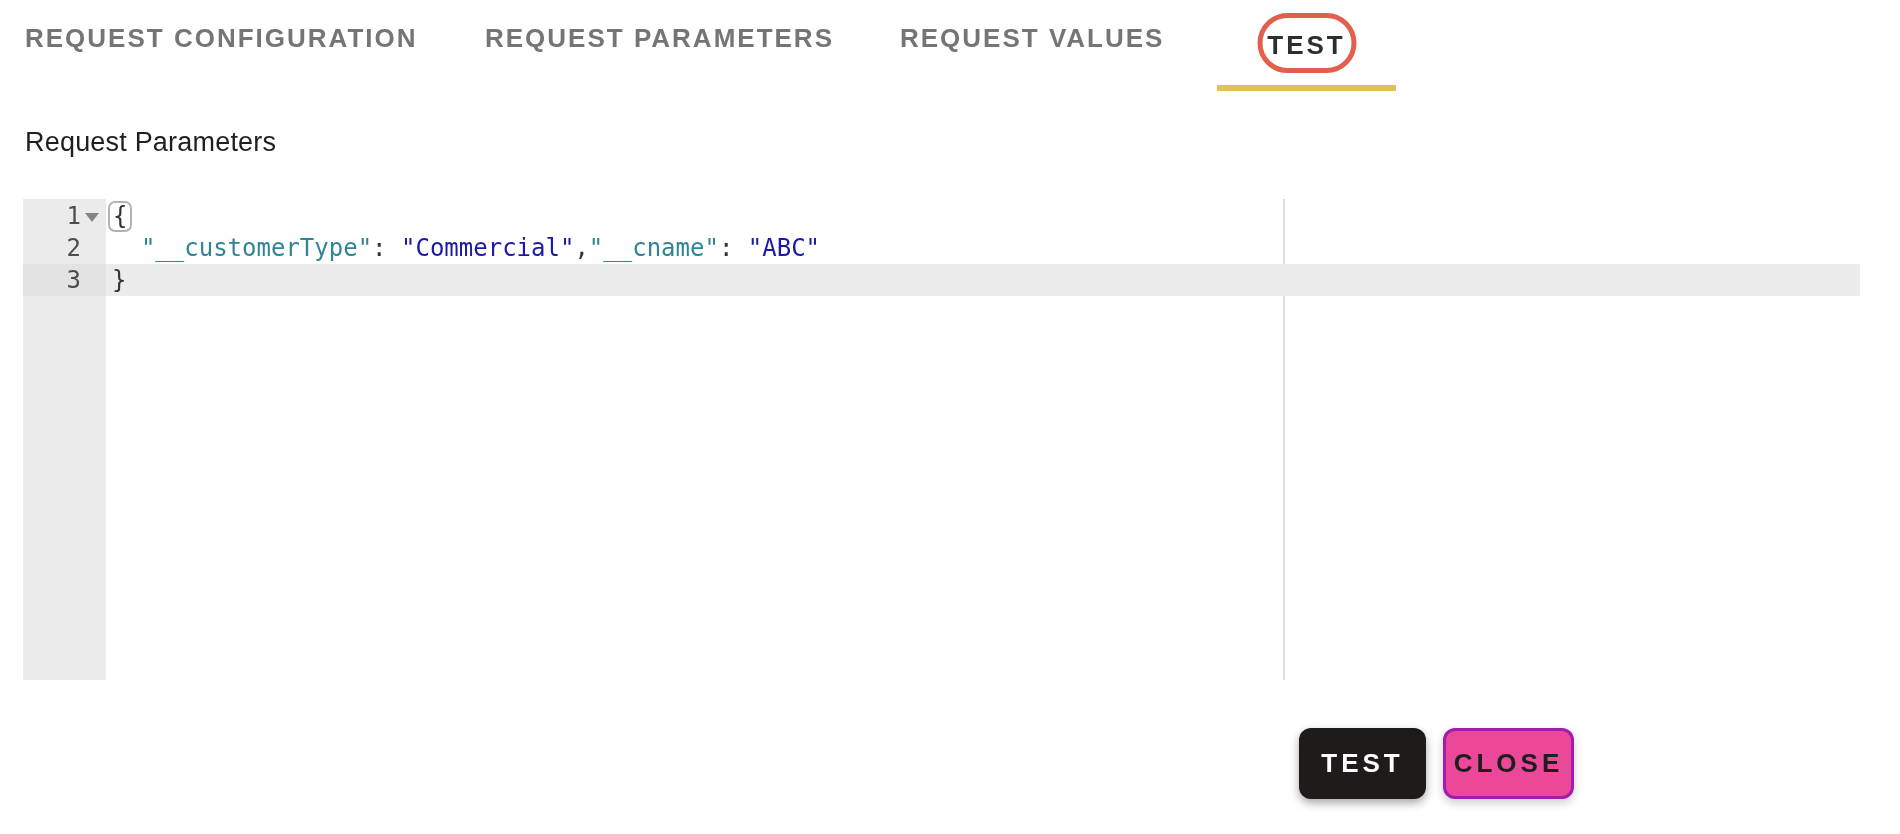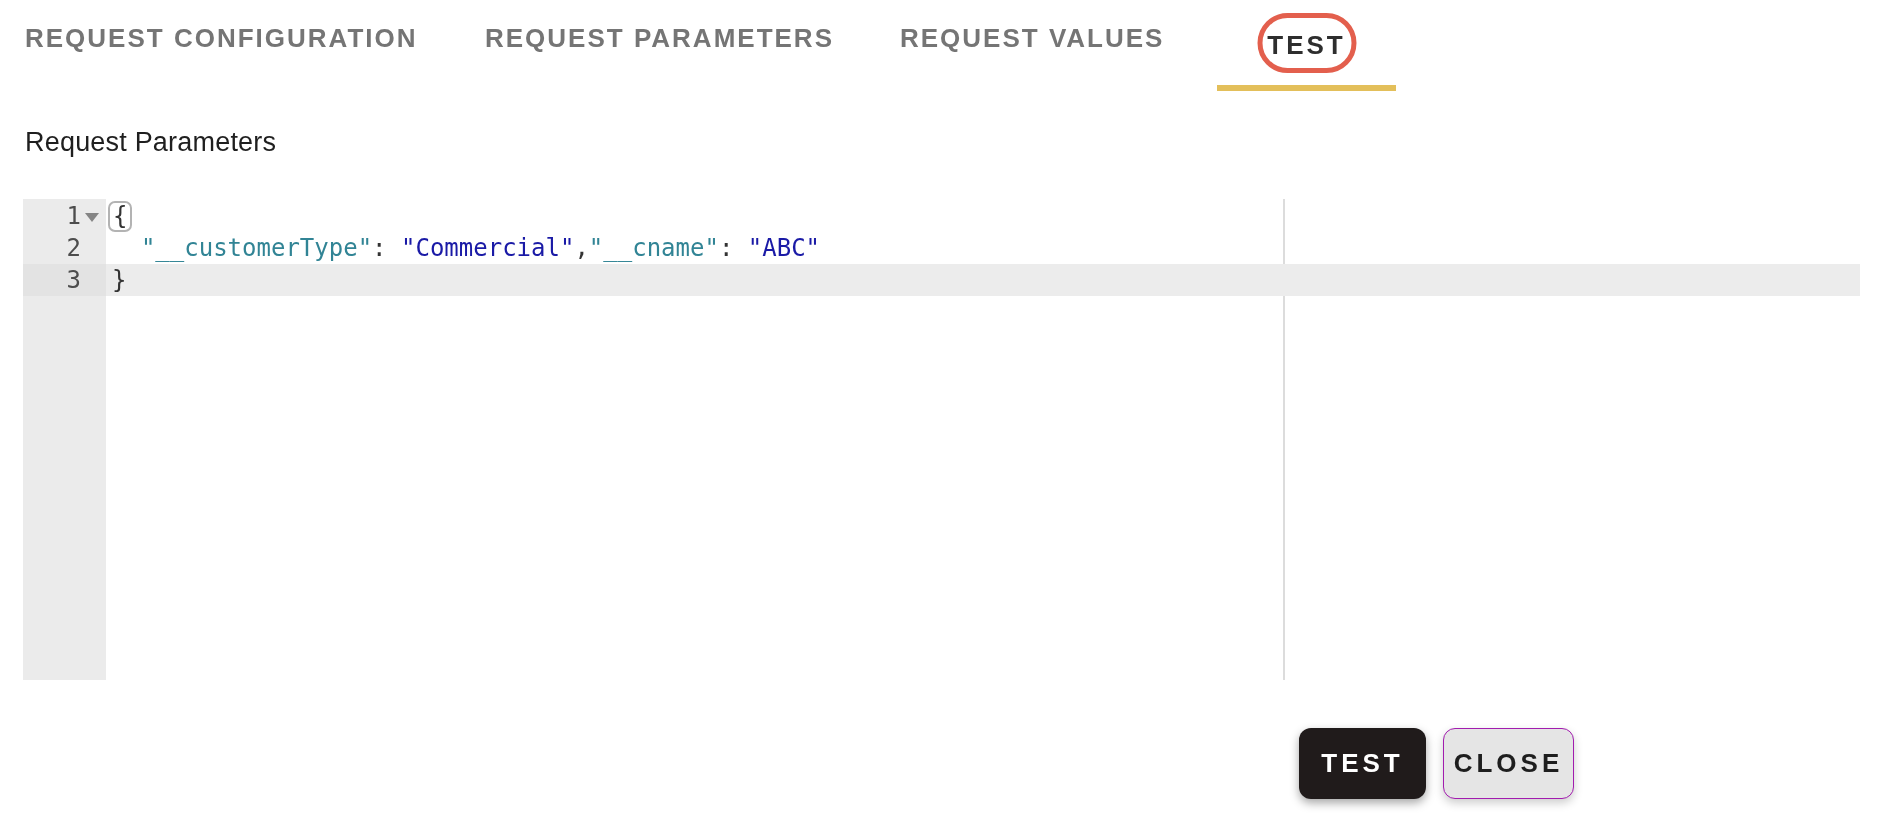--- a/index.html
+++ b/index.html
@@ -52,22 +52,22 @@
   .bracket-box { display:inline-block; border:2px solid #b3b3b3; border-radius:7px;
                  padding:0 3px; margin-left:-4px; line-height:27px; }
 
   
   .actions { position:absolute; top:728px; right:45px; display:flex; gap:17px; }
   .btn { height:71px; border:none; border-radius:12px; font-family:"Liberation Sans","DejaVu Sans",sans-serif;
          font-size:26px; font-weight:700; letter-spacing:4px; cursor:pointer;
          display:flex; align-items:center; justify-content:center; }
   .btn-dark { width:127px; background:#201b1b; color:#ffffff;
               box-shadow:0 4px 10px rgba(0,0,0,0.35); }
-  .btn-light { width:131px; background:#e5e5e5; color:#1e1e1e;
-               border:1px solid #a21caf; box-shadow:0 4px 10px rgba(0,0,0,0.2); }
+  .btn-light { width:131px; background:#ec4899; color:#1e1e1e;
+               border:3px solid #a21caf; box-shadow:0 4px 10px rgba(0,0,0,0.2); }
 </style>
 </head>
 <body>
 
 <div class="app">
 
   <div class="tabbar">
     <div class="tab tab-rc">REQUEST CONFIGURATION</div>
     <div class="tab tab-rp">REQUEST PARAMETERS</div>
     <div class="tab tab-rv">REQUEST VALUES</div>

